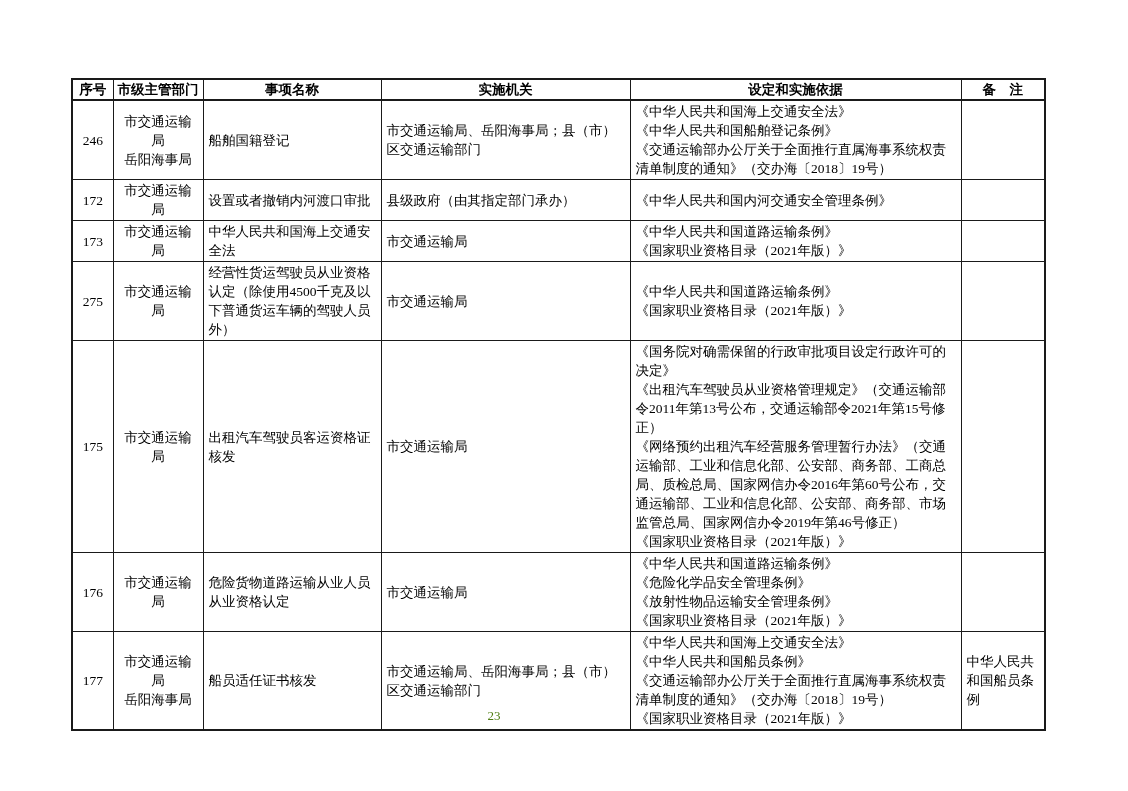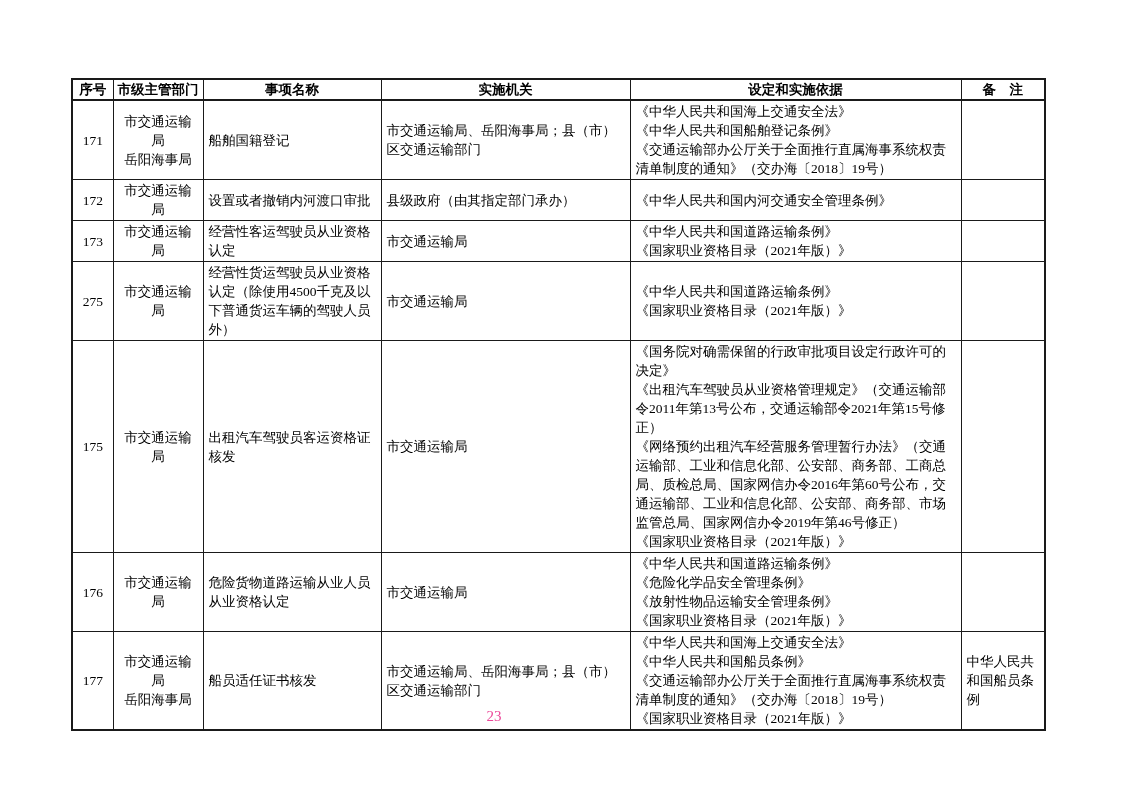--- a/index.html
+++ b/index.html
@@ -63,23 +63,23 @@
   tbody tr:nth-child(4) { height: 77px; }
   tbody tr:nth-child(5) { height: 199px; }
   tbody tr:nth-child(6) { height: 77px; }
   tbody tr:nth-child(7) { height: 87px; }
 
   .page-number {
     position: absolute;
     left: 0; top: 708px;
     width: 100%;
     text-align: center;
-    font-size: 15px;
+    font-size: 13px;
     font-family: "Liberation Serif", "DejaVu Serif", serif;
-    color: #ec4899;
+    color: #4d7c0f;
   }
 </style>
 </head>
 <body>
 
 <div class="page">
 
   <table class="doc-table">
     <colgroup>
       <col class="c-no">
@@ -94,42 +94,42 @@
         <th>序号</th>
         <th>市级主管部门</th>
         <th>事项名称</th>
         <th>实施机关</th>
         <th>设定和实施依据</th>
         <th>备　注</th>
       </tr>
     </thead>
     <tbody>
         <tr>
-      <td class="cell-no">171</td>
+      <td class="cell-no">246</td>
       <td class="cell-dept">市交通运输局
 岳阳海事局</td>
       <td class="cell-item">船舶国籍登记</td>
       <td class="cell-agency">市交通运输局、岳阳海事局；县（市）区交通运输部门</td>
       <td class="cell-basis">《中华人民共和国海上交通安全法》
 《中华人民共和国船舶登记条例》
 《交通运输部办公厅关于全面推行直属海事系统权责清单制度的通知》（交办海〔2018〕19号）</td>
       <td class="cell-remark"></td>
     </tr>
         <tr>
       <td class="cell-no">172</td>
       <td class="cell-dept">市交通运输局</td>
       <td class="cell-item">设置或者撤销内河渡口审批</td>
       <td class="cell-agency">县级政府（由其指定部门承办）</td>
       <td class="cell-basis">《中华人民共和国内河交通安全管理条例》</td>
       <td class="cell-remark"></td>
     </tr>
         <tr>
       <td class="cell-no">173</td>
       <td class="cell-dept">市交通运输局</td>
-      <td class="cell-item">经营性客运驾驶员从业资格认定</td>
+      <td class="cell-item">中华人民共和国海上交通安全法</td>
       <td class="cell-agency">市交通运输局</td>
       <td class="cell-basis">《中华人民共和国道路运输条例》
 《国家职业资格目录（2021年版）》</td>
       <td class="cell-remark"></td>
     </tr>
         <tr>
       <td class="cell-no">275</td>
       <td class="cell-dept">市交通运输局</td>
       <td class="cell-item">经营性货运驾驶员从业资格认定（除使用4500千克及以下普通货运车辆的驾驶人员外）</td>
       <td class="cell-agency">市交通运输局</td>

